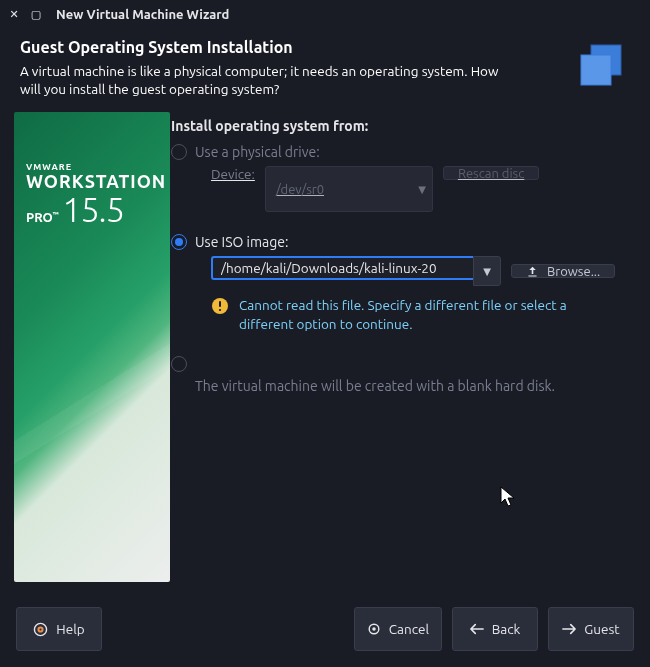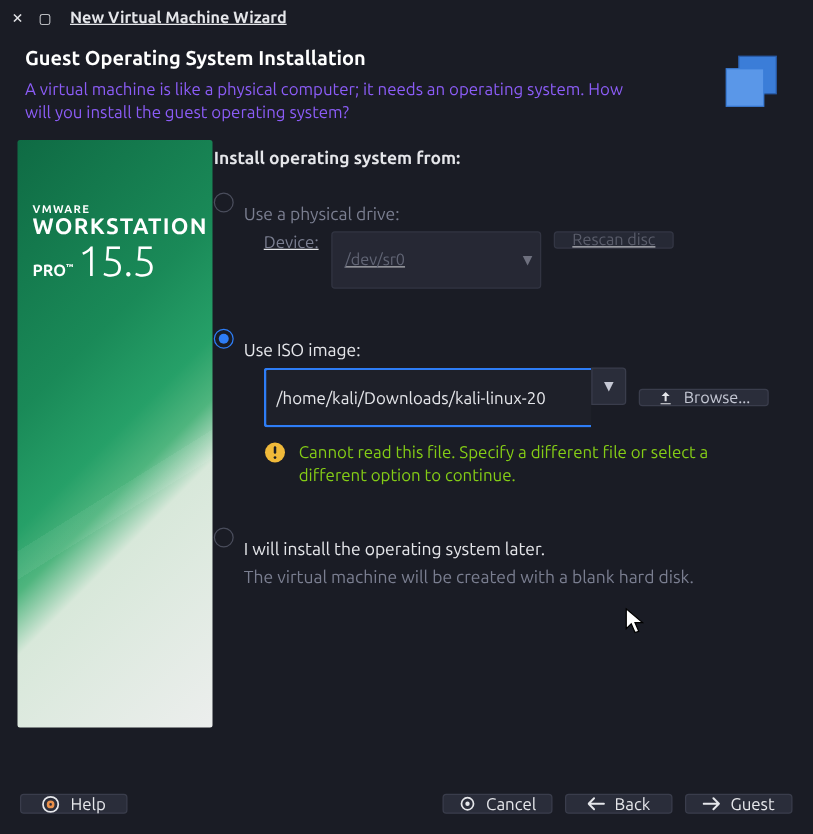--- a/index.html
+++ b/index.html
@@ -1,25 +1,25 @@
 <!DOCTYPE html>
 <html><head>
   <meta charset="utf-8">
   <style>
     * { box-sizing: border-box; margin: 0; padding: 0; font-family: "Segoe UI", Ubuntu, "DejaVu Sans", sans-serif; }
     body { width: 650px; height: 667px; background: #1a1c25; color: #e5e6ea; overflow: hidden; }
     
     .titlebar { display: flex; align-items: center; height: 28px; padding: 0 8px; gap: 10px; }
     .titlebar .tb-btn { width: 12px; height: 12px; display: flex; align-items: center; justify-content: center; font-size: 11px; color: #e5e6ea; }
-    .titlebar .tb-title { font-weight: 700; font-size: 13px; margin-left: 4px; text-decoration: underline; }
+    .titlebar .tb-title { font-weight: 700; font-size: 13px; margin-left: 4px; }
     
     .header { padding: 10px 20px 14px 20px; display: flex; align-items: flex-start; gap: 16px; }
     .header-text { flex: 1; }
     .header h1 { font-size: 16px; font-weight: 700; margin-bottom: 6px; color: #ffffff; }
-    .header p { font-size: 13.5px; color: #8b5cf6; line-height: 1.35; max-width: 500px; }
+    .header p { font-size: 13.5px; color: #ffffff; line-height: 1.35; max-width: 500px; }
     .header-icon { width: 56px; height: 56px; display: flex; align-items: center; justify-content: center; }
     
     .body { display: flex; padding: 0 14px; gap: 1px; height: 480px; }
     
     .sidebar-logo { width: 156px; height: 470px; background: linear-gradient(135deg, #0f6b44 0%, #1a8a58 35%, #26a068 50%, #4fb57e 58%, #d8e8da 66%, #eceeed 100%); position: relative; border-radius: 2px; overflow: hidden; }
     .sidebar-logo::after { content: ""; position: absolute; inset: 0; background: linear-gradient(148deg, transparent 0%, transparent 58%, rgba(255,255,255,0.06) 58%, rgba(255,255,255,0.06) 62%, transparent 62%); }
     .sidebar-logo .brand { position: absolute; top: 50px; left: 12px; color: #fff; }
     .sidebar-logo .brand .small { font-size: 9px; letter-spacing: 1px; font-weight: 600; display: block; }
     .sidebar-logo .brand .big { font-size: 18px; letter-spacing: 1px; font-weight: 700; display: block; line-height: 1; }
     .sidebar-logo .brand .pro { font-size: 13px; font-weight: 600; display: inline; }
@@ -27,47 +27,47 @@
     .sidebar-logo .brand .sup { font-size: 7px; vertical-align: super; }
     
     .main { flex: 1; padding-top: 6px; }
     .main h2 { font-size: 14px; font-weight: 700; margin-bottom: 10px; }
     
     .opt-group { margin-bottom: 22px; padding-left: 24px; }
     .radio-row { display: flex; align-items: center; gap: 8px; margin-bottom: 6px; margin-left: -24px; }
     .radio { width: 16px; height: 16px; border-radius: 50%; border: 1px solid #4a4d5c; display: inline-flex; align-items: center; justify-content: center; flex-shrink: 0; }
     .radio.checked { border-color: #2e7df6; }
     .radio.checked::after { content: ""; width: 8px; height: 8px; border-radius: 50%; background: #2e7df6; }
-    .radio-label { font-size: 14px; color: #e5e6ea; margin-top: 19px; }
+    .radio-label { font-size: 14px; color: #e5e6ea; }
     .disabled .radio-label { color: #7a7e90; }
     
     .device-row { display: flex; align-items: flex-start; gap: 10px; padding-left: 16px; margin-top: 4px; text-decoration: underline; }
     .device-label { font-size: 13.5px; color: #7a7e90; }
     .select { flex: 1; max-width: 168px; height: 46px; background: #2a2d3a; border: 1px solid #3a3d4c; border-radius: 3px; display: flex; align-items: center; padding: 0 10px; color: #7a7e90; font-size: 13px; position: relative; }
     .select.disabled { opacity: .75; }
     .select .chev { position: absolute; right: 6px; font-size: 10px; color: #8a8d9c; }
     .btn { height: 14px; background: #2a2d3a; border: 1px solid #3a3d4c; border-radius: 3px; display: inline-flex; align-items: center; justify-content: center; padding: 0 14px; color: #c5c8d4; font-size: 13px; gap: 8px; cursor: pointer; }
     .btn.disabled { color: #6a6d7c; opacity: .8; cursor: default; }
     
     .iso-input-row { display: flex; align-items: center; gap: 10px; padding-left: 16px; margin-top: 6px; }
     .combo { display: flex; flex: 1; max-width: 290px; }
-    .text-input { flex: 1; height: 48px; background: #1e2029; border: 2px solid #2e7df6; border-right: none; border-radius: 3px 0 0 3px; color: #e5e6ea; font-size: 13.5px; padding: 0 8px; outline: none; }
+    .text-input { flex: 1; height: 24px; background: #1e2029; border: 2px solid #2e7df6; border-right: none; border-radius: 3px 0 0 3px; color: #e5e6ea; font-size: 13.5px; padding: 0 8px; outline: none; }
     .combo-btn { width: 28px; height: 30px; background: #2a2d3a; border: 1px solid #3a3d4c; border-radius: 0 3px 3px 0; display: flex; align-items: center; justify-content: center; color: #c5c8d4; font-size: 10px; cursor: pointer; }
     
     .warn-row { display: flex; gap: 10px; padding-left: 16px; margin-top: 10px; align-items: flex-start; }
     .warn-icon { flex-shrink: 0; margin-top: 1px; }
-    .warn-text { font-size: 13.5px; color: #84cc16; line-height: 1.4; max-width: 360px; }
+    .warn-text { font-size: 13.5px; color: #7dd3fc; line-height: 1.4; max-width: 360px; }
     
     .hint { font-size: 14px; color: #7a7e90; padding-left: 0; margin-top: 2px; }
     
     .cursor { position: absolute; left: 500px; top: 486px; pointer-events: none; }
     
     .footer { position: absolute; bottom: 0; left: 0; right: 0; padding: 12px 16px 16px; display: flex; align-items: center; gap: 10px; }
     .footer .spacer { flex: 1; }
-    .fbtn { height: 16px; background: #2a2d3a; border: 1px solid #3a3d4c; border-radius: 3px; display: inline-flex; align-items: center; justify-content: center; padding: 0 12px; color: #e5e6ea; font-size: 13.5px; gap: 8px; cursor: pointer; min-width: 86px; }
+    .fbtn { height: 44px; background: #2a2d3a; border: 1px solid #3a3d4c; border-radius: 3px; display: inline-flex; align-items: center; justify-content: center; padding: 0 12px; color: #e5e6ea; font-size: 13.5px; gap: 8px; cursor: pointer; min-width: 86px; }
     .fbtn svg, .btn svg { flex-shrink: 0; }
   </style>
 </head>
 <body>
 
 <div class="titlebar">
   <span class="tb-btn">✕</span>
   <span class="tb-btn">▢</span>
   <span class="tb-title">New Virtual Machine Wizard</span>
 </div>
@@ -142,21 +142,20 @@
               <circle cx="9" cy="13" r="1.1" fill="#1a1c25"></circle>
             </svg>
         </span>
         <span class="warn-text">Cannot read this file. Specify a different file or select a different option to continue.</span>
       </div>
     </div>
 
     <div class="opt-group">
       <div class="radio-row">
         <span class="radio"></span>
-        <span class="radio-label">I will install the operating system later.</span>
       </div>
       <div class="hint">The virtual machine will be created with a blank hard disk.</div>
     </div>
   </div>
 </div>
 
 <svg class="cursor" width="18" height="24" viewBox="0 0 18 24">
     <path d="M1 1 L1 17 L5 13 L8 20 L11 19 L8 12 L14 12 Z" fill="#fff" stroke="#000" stroke-width="1"></path>
   </svg>
 

